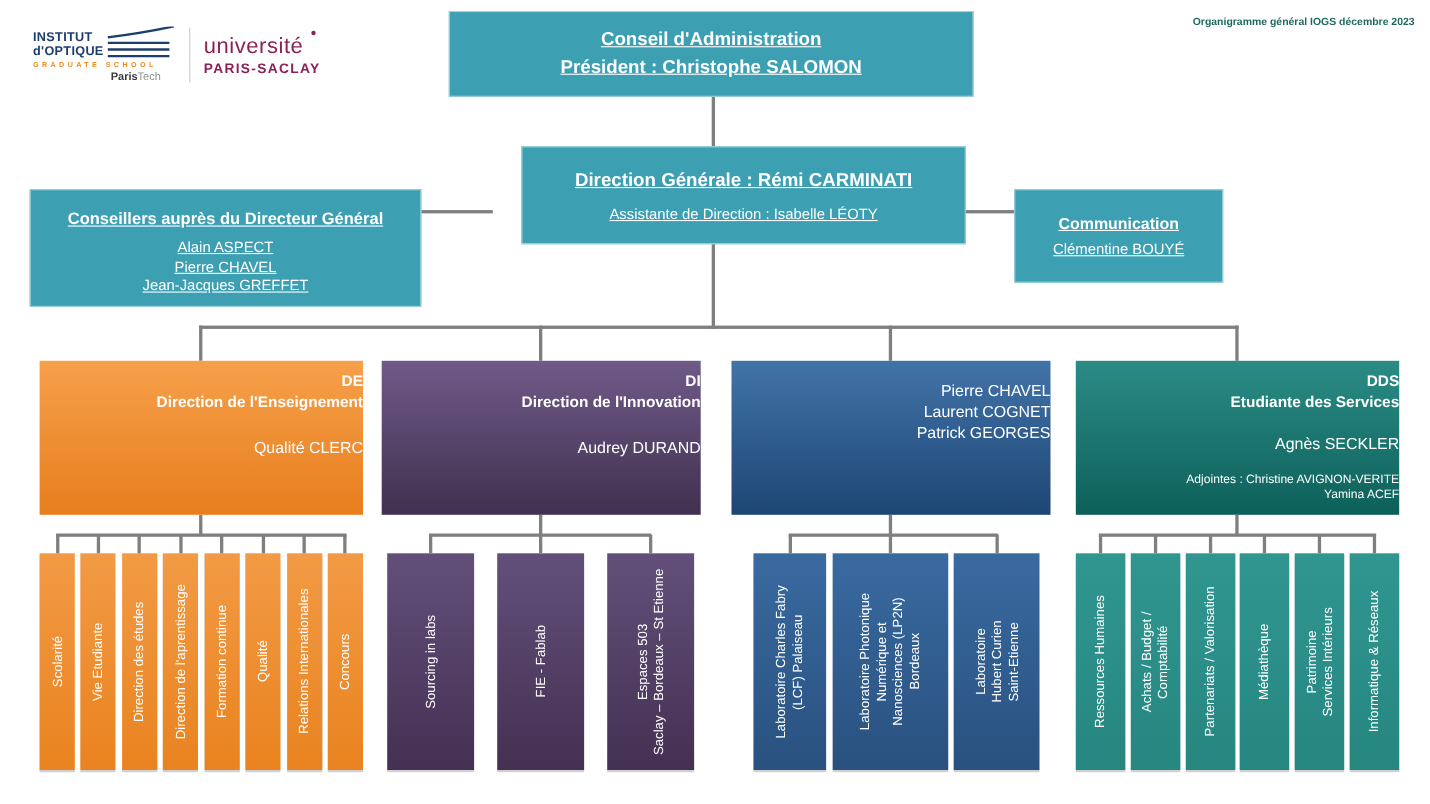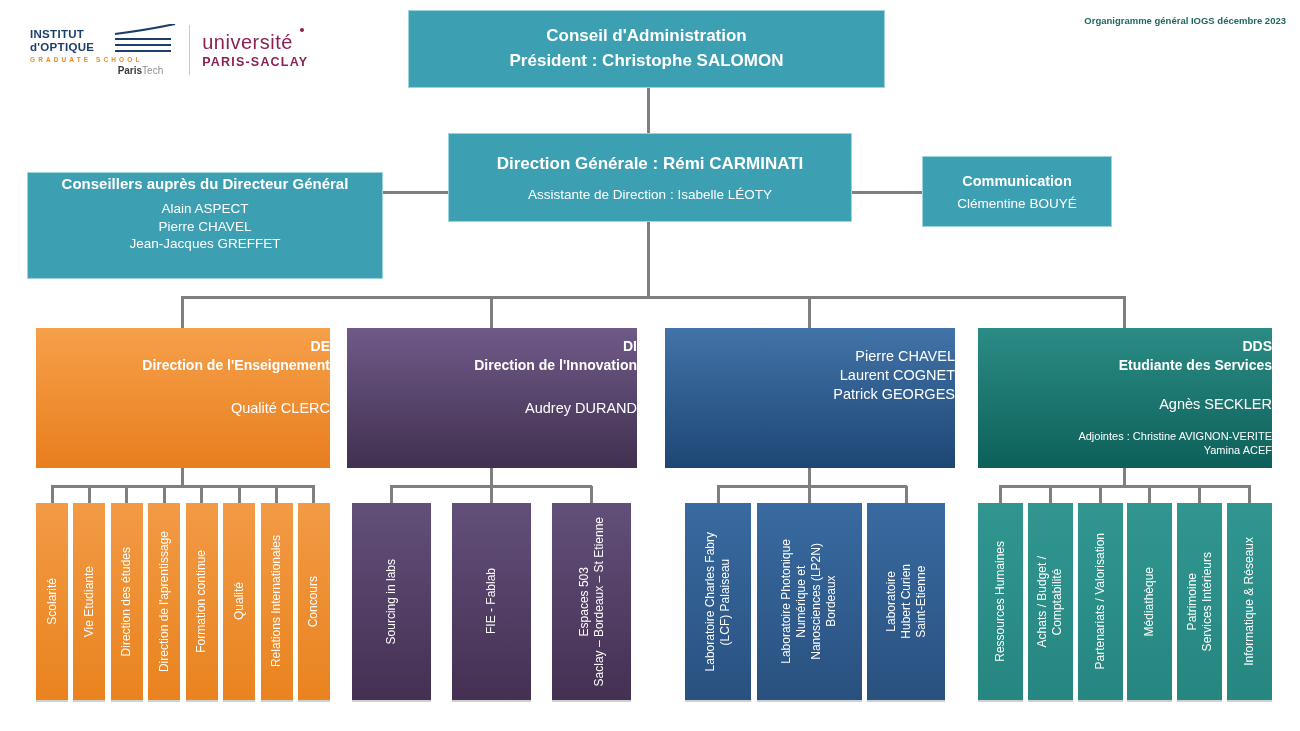--- a/index.html
+++ b/index.html
@@ -6,44 +6,44 @@
   html,body { background:#ffffff; }
   body { font-family:"Liberation Sans", sans-serif; }
   .canvas { position:relative; width:1300px; height:731px; background:#fff; overflow:hidden; }
 
   
   .caption { position:absolute; top:15px; right:14px; font-size:9.5px; font-weight:bold; color:#1e6862; }
 
   
   .logos { position:absolute; left:30px; top:24px; display:flex; align-items:center; gap:12px; }
   .io-logo { display:flex; flex-direction:column; }
-  .io-top { display:flex; align-items:flex-end; gap:19px; }
+  .io-top { display:flex; align-items:flex-end; gap:2px; }
   .io-name { font-size:11.5px; font-weight:bold; color:#1c3e6e; line-height:1.15; white-space:pre-line; letter-spacing:0.3px; }
   .io-swoosh { display:block; }
   .io-gs { margin-top:2px; font-size:6.5px; font-weight:bold; color:#f08a1d; letter-spacing:3.1px; white-space:nowrap; }
   .io-paristech { margin-top:2px; font-size:10px; text-align:right; padding-right:14px; }
   .io-paristech .pt-bold { color:#3a3a3a; font-weight:bold; }
   .io-paristech .pt-light { color:#909090; }
   .logo-divider { width:1px; height:50px; background:#c9c9c9; }
   .ups-logo { position:relative; color:#8c2156; }
   .ups-univ { font-size:20px; line-height:1; letter-spacing:0.5px; }
   .ups-dots { position:absolute; top:-4px; right:4px; width:4px; height:4px; border-radius:50%; background:#8c2156; box-shadow:7px-2px 0 0 #8c2156, 6px -3px 0 0 #8c2156; }
   .ups-ps { margin-top:3px; font-size:12.5px; font-weight:bold; letter-spacing:1.2px; }
 
   
-  .tealbox { position:absolute; background:#3d9fb2; border:1px solid #9ed3dd; color:#fff; display:flex; flex-direction:column; align-items:center; justify-content:center; text-align:center; }
+  .tealbox { position:absolute; background:#3d9fb2; border:1px solid #9ed3dd; color:#fff; display:flex; flex-direction:column; align-items:center; justify-content:center; text-align:center;text-decoration:underline; }
   .board-box { left:408px; top:10px; width:477px; height:78px; }
   .board-box .t1, .board-box .t2 { font-size:17px; font-weight:bold; line-height:1.45; }
-  .dg-box { left:448px; top:133px; width:404px; height:89px; }
+  .dg-box { left:474px; top:133px; width:404px; height:89px; }
   .dg-box .t1 { font-size:17px; font-weight:bold; }
   .dg-box .t2 { font-size:13.5px; margin-top:13px; }
-  .adv-box { left:27px; top:172px; width:356px; height:107px; justify-content:flex-start; padding-top:2px; }
+  .adv-box { left:27px; top:172px; width:356px; height:107px; justify-content:flex-start; padding-top:18px; }
   .adv-box .t1 { font-size:15px; font-weight:bold; }
   .adv-box .t2 { font-size:13.5px; line-height:1.3; margin-top:8px; white-space:pre-line; }
-  .comm-box { left:922px; top:156px; width:190px; height:71px; }
+  .comm-box { left:922px; top:172px; width:190px; height:85px; }
   .comm-box .t1 { font-size:14.5px; font-weight:bold; }
   .comm-box .t2 { font-size:13.5px; margin-top:7px; }
 
   
   .divbox { position:absolute; top:328px; height:140px; color:#fff; text-align:right; padding-top:9px; }
   .divbox .head { font-size:14px; font-weight:bold; line-height:1.35; white-space:pre-line; }
   .divbox .names { font-size:14.5px; line-height:1.3; margin-top:24px; white-space:pre-line; }
   .divbox .adjointes { font-size:11px; line-height:1.3; margin-top:15px; white-space:pre-line; }
   .de-box  { left:36px;  width:294px; background:linear-gradient(#f6a04a,#e87e1e); }
   .di-box  { left:347px; width:290px; background:linear-gradient(#6f5a88,#41304f); }

